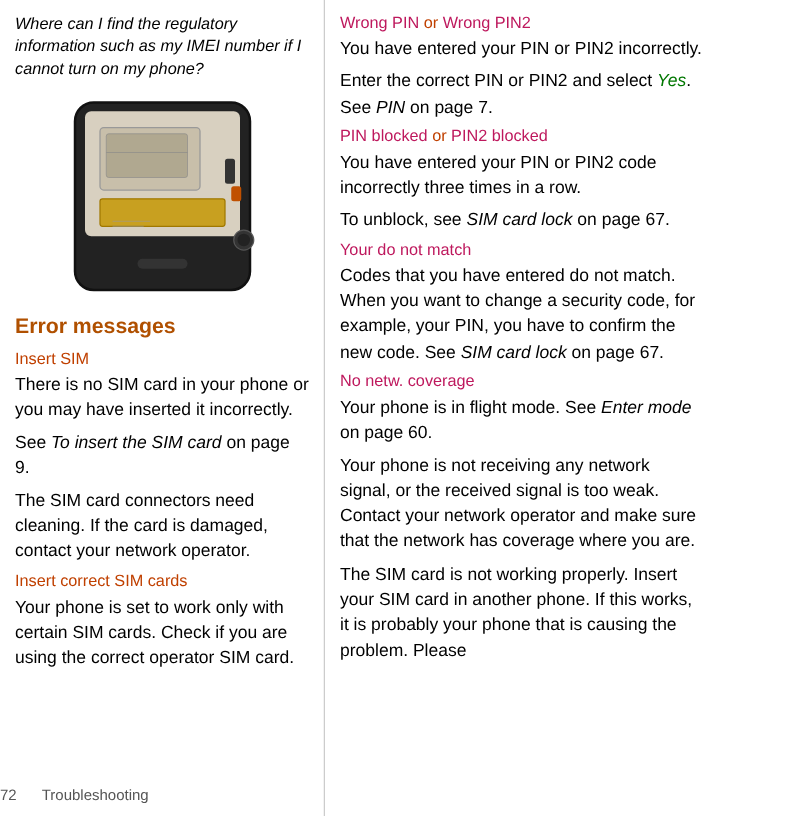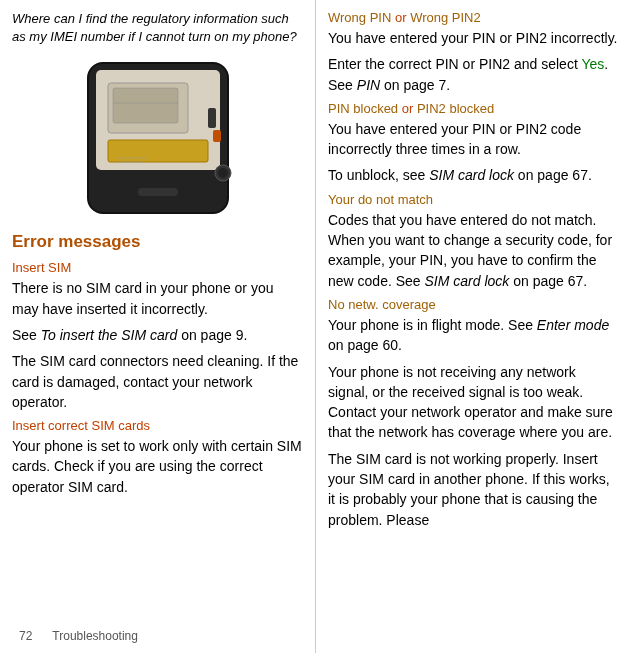--- a/index.html
+++ b/index.html
@@ -6,21 +6,21 @@
     body {
       width: 632px;
       height: 653px;
       font-family: Arial, Helvetica, sans-serif;
       font-size: 13px;
       background: #ffffff;
       overflow: hidden;
       display: flex;
     }
     .left-column {
-      width: 316px;
+      width: 260px;
       padding: 10px 12px;
       border-right: 1px solid #ccc;
     }
     .right-column {
       width: 316px;
       padding: 10px 12px;
     }
     .italic-header {
       font-style: italic;
       font-size: 13px;
@@ -53,29 +53,30 @@
       font-size: 14px;
       line-height: 1.45;
       color: #000;
       margin-bottom: 6px;
     }
     .body-text em {
       font-style: italic;
     }
     .highlight-green {
       color: #007700;
+      font-style: italic;
     }
     .highlight-red {
-      color: #a16207;
+      color: #be185d;
       margin-top: 44px;
     }
     .page-footer {
       position: absolute;
       bottom: 10px;
-      left: 19px;
+      left: 0;
       font-size: 12px;
       color: #555;
       display: flex;
       gap: 20px;
     }
     .footer-number {
       font-weight: normal;
     }
     .footer-label {
       font-weight: normal;

